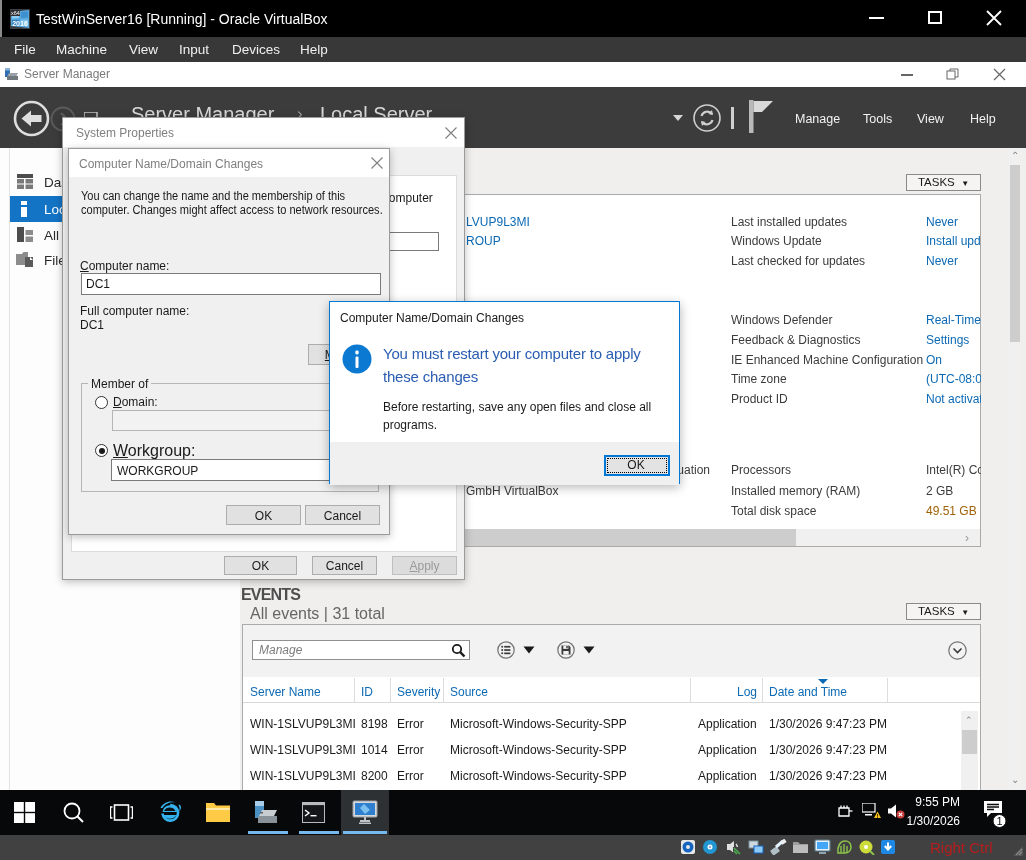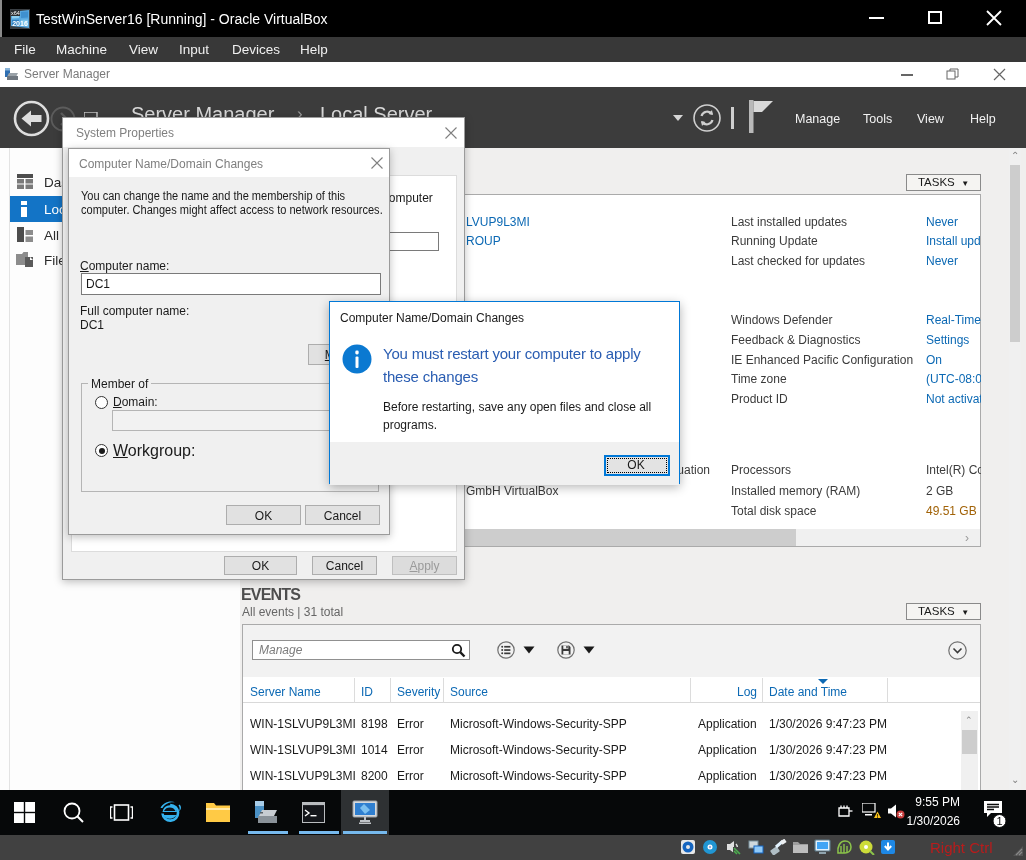--- a/index.html
+++ b/index.html
@@ -136,48 +136,48 @@
   <div class="abs" style="left:242px;top:194px;width:739px;height:353px;background:#ffffff;border:1px solid #aaaaaa;"></div>
   <div class="abs" id="prop-left" style="left:250px;top:194px;width:740px;font-size:12px;">
       <div class="abs" style="left:216px;top:20.6px;color:#0c69b4;white-space:nowrap;">LVUP9L3MI</div>
       <div class="abs" style="left:216px;top:40.2px;color:#0c69b4;white-space:nowrap;">ROUP</div>
       <div class="abs" style="left:370px;top:268.8px;width:90px;color:#3b3b3b;white-space:nowrap;text-align:right;">Evaluation</div>
       <div class="abs" style="left:216px;top:289.8px;color:#3b3b3b;white-space:nowrap;">GmbH VirtualBox</div>
     </div>
   <div class="abs" id="prop-right" style="left:731px;top:194px;width:260px;font-size:12px;">
       <div class="abs" style="left:0;top:20.6px;color:#3b3b3b;white-space:nowrap;">Last installed updates</div>
       <div class="abs" style="left:195px;top:20.6px;color:#0c69b4;white-space:nowrap;width:55px;overflow:hidden;">Never</div>
-      <div class="abs" style="left:0;top:40.2px;color:#3b3b3b;white-space:nowrap;">Running Update</div>
+      <div class="abs" style="left:0;top:40.2px;color:#3b3b3b;white-space:nowrap;">Windows Update</div>
       <div class="abs" style="left:195px;top:40.2px;color:#0c69b4;white-space:nowrap;width:55px;overflow:hidden;">Install updates automatically using Wind</div>
       <div class="abs" style="left:0;top:59.8px;color:#3b3b3b;white-space:nowrap;">Last checked for updates</div>
       <div class="abs" style="left:195px;top:59.8px;color:#0c69b4;white-space:nowrap;width:55px;overflow:hidden;">Never</div>
       <div class="abs" style="left:0;top:119.4px;color:#3b3b3b;white-space:nowrap;">Windows Defender</div>
       <div class="abs" style="left:195px;top:119.4px;color:#0c69b4;white-space:nowrap;width:55px;overflow:hidden;">Real-Time Protection: On</div>
       <div class="abs" style="left:0;top:139px;color:#3b3b3b;white-space:nowrap;">Feedback &amp; Diagnostics</div>
       <div class="abs" style="left:195px;top:139px;color:#0c69b4;white-space:nowrap;width:55px;overflow:hidden;">Settings</div>
-      <div class="abs" style="left:0;top:158.6px;color:#3b3b3b;white-space:nowrap;">IE Enhanced Pacific Configuration</div>
+      <div class="abs" style="left:0;top:158.6px;color:#3b3b3b;white-space:nowrap;">IE Enhanced Machine Configuration</div>
       <div class="abs" style="left:195px;top:158.6px;color:#0c69b4;white-space:nowrap;width:55px;overflow:hidden;">On</div>
       <div class="abs" style="left:0;top:178.2px;color:#3b3b3b;white-space:nowrap;">Time zone</div>
       <div class="abs" style="left:195px;top:178.2px;color:#0c69b4;white-space:nowrap;width:55px;overflow:hidden;">(UTC-08:00) Pacific Time (US &amp; Canada)</div>
       <div class="abs" style="left:0;top:197.8px;color:#3b3b3b;white-space:nowrap;">Product ID</div>
       <div class="abs" style="left:195px;top:197.8px;color:#0c69b4;white-space:nowrap;width:55px;overflow:hidden;">Not activated. To activate Windows</div>
       <div class="abs" style="left:0;top:268.8px;color:#3b3b3b;white-space:nowrap;">Processors</div>
       <div class="abs" style="left:195px;top:268.8px;color:#3b3b3b;white-space:nowrap;width:55px;overflow:hidden;">Intel(R) Core(TM) i7-9700K CPU @ 3.60GHz</div>
       <div class="abs" style="left:0;top:289.8px;color:#3b3b3b;white-space:nowrap;">Installed memory (RAM)</div>
       <div class="abs" style="left:195px;top:289.8px;color:#3b3b3b;white-space:nowrap;width:55px;overflow:hidden;">2 GB</div>
       <div class="abs" style="left:0;top:309.8px;color:#3b3b3b;white-space:nowrap;">Total disk space</div>
       <div class="abs" style="left:195px;top:309.8px;color:#a16207;white-space:nowrap;width:55px;overflow:hidden;">49.51 GB</div>
     </div>
 
   <div class="abs" style="left:243px;top:529px;width:737px;height:17px;background:#f0f0f0;"></div>
   <div class="abs" style="left:243px;top:529px;width:553px;height:17px;background:#cdcdcd;"></div>
   <div class="abs" style="left:965px;top:531px;color:#9a9a9a;font-size:12px;">›</div>
 
   <div class="abs" style="left:241px;top:586px;font-size:16px;font-weight:bold;color:#4e4e4e;letter-spacing:-0.8px;">EVENTS</div>
-  <div class="abs" style="left:242px;top:604.5px;font-size:12px;color:#666;">All events | 31 total</div>
+  <div class="abs" style="left:250px;top:604.5px;font-size:16px;color:#666;">All events | 31 total</div>
   <div class="abs btn" style="left:906px;top:603px;width:75px;height:17px;background:#f5f4f2;border:1px solid #8a8a8a;font-size:11.5px;padding-top:1px;">TASKS &nbsp;<span style="font-size:8px;">▼</span></div>
   <div class="abs" style="left:242px;top:624px;width:739px;height:166px;background:#ffffff;border:1px solid #aaaaaa;border-bottom:none;"></div>
   <div class="abs" style="left:243px;top:625px;width:737px;height:52px;background:#f2f2f2;"></div>
 
   <div class="abs" style="left:252px;top:640px;width:218px;height:20px;background:#fff;border:1px solid #909090;"></div>
   <div class="abs" style="left:259px;top:643px;font-size:12px;color:#7c7c7c;font-style:italic;">Manage</div>
   <svg class="abs" style="left:451px;top:643px;" width="15" height="15" viewBox="0 0 15 15">
       <circle cx="6" cy="6" r="4.2" fill="none" stroke="#1a1a1a" stroke-width="1.8"></circle>
       <path d="M9.2 9.2 L13.5 13.5" stroke="#1a1a1a" stroke-width="2.4"></path>
     </svg>
@@ -443,20 +443,21 @@
     <div class="abs btn" style="left:239px;top:195px;width:71px;height:21px;padding-top:3px;"><u>M</u>ore...</div>
 
     <div class="abs" style="left:12px;top:234px;width:298px;height:109px;border:1px solid #b5b5b5;"></div>
     <div class="abs" style="left:19px;top:228px;background:#f0f0f0;padding:0 3px;font-size:12px;color:#1a1a1a;">Member of</div>
     <div class="abs" style="left:26px;top:247px;width:13px;height:13px;border:1px solid #333;border-radius:50%;background:#fff;"></div>
     <div class="abs" style="left:44px;top:245.5px;font-size:12px;color:#1a1a1a;"><u>D</u>omain:</div>
     <div class="abs" style="left:43px;top:261px;width:252px;height:21px;background:#f2f2f2;border:1px solid #b5b5b5;"></div>
     <div class="abs" style="left:26px;top:295px;width:13px;height:13px;border:1px solid #333;border-radius:50%;background:#fff;"></div>
     <div class="abs" style="left:29.5px;top:298.5px;width:6px;height:6px;border-radius:50%;background:#1a1a1a;"></div>
     <div class="abs" style="left:44px;top:293px;font-size:16px;color:#1a1a1a;"><u>W</u>orkgroup:</div>
+    <div class="abs" style="left:42px;top:310px;width:253px;height:22px;background:#fff;border:1px solid #7a7a7a;font-size:12px;color:#1a1a1a;padding:4px 0 0 5px;">WORKGROUP</div>
     <div class="abs btn" style="left:157px;top:355.5px;width:75px;height:20px;padding-top:3px;">OK</div>
     <div class="abs btn" style="left:236px;top:355.5px;width:75px;height:20px;padding-top:3px;">Cancel</div>
   </div>
 
   <div class="abs" id="restart" style="left:329px;top:301px;width:351px;height:183px;background:#ffffff;border:1px solid #0078d7;box-shadow:0 3px 10px rgba(0,0,0,0.3);">
     <div class="abs" style="left:10px;top:9px;font-size:12px;color:#1a1a1a;">Computer Name/Domain Changes</div>
     <svg class="abs" style="left:12px;top:42px;" width="30" height="30" viewBox="0 0 30 30">
       <circle cx="15" cy="15" r="14.5" fill="#0b79d1"></circle>
       <rect x="13.3" y="6.5" width="3.4" height="4" rx="1.4" fill="#fff"></rect>
       <rect x="13.5" y="12.5" width="3" height="11.5" rx="1.1" fill="#fff"></rect>

